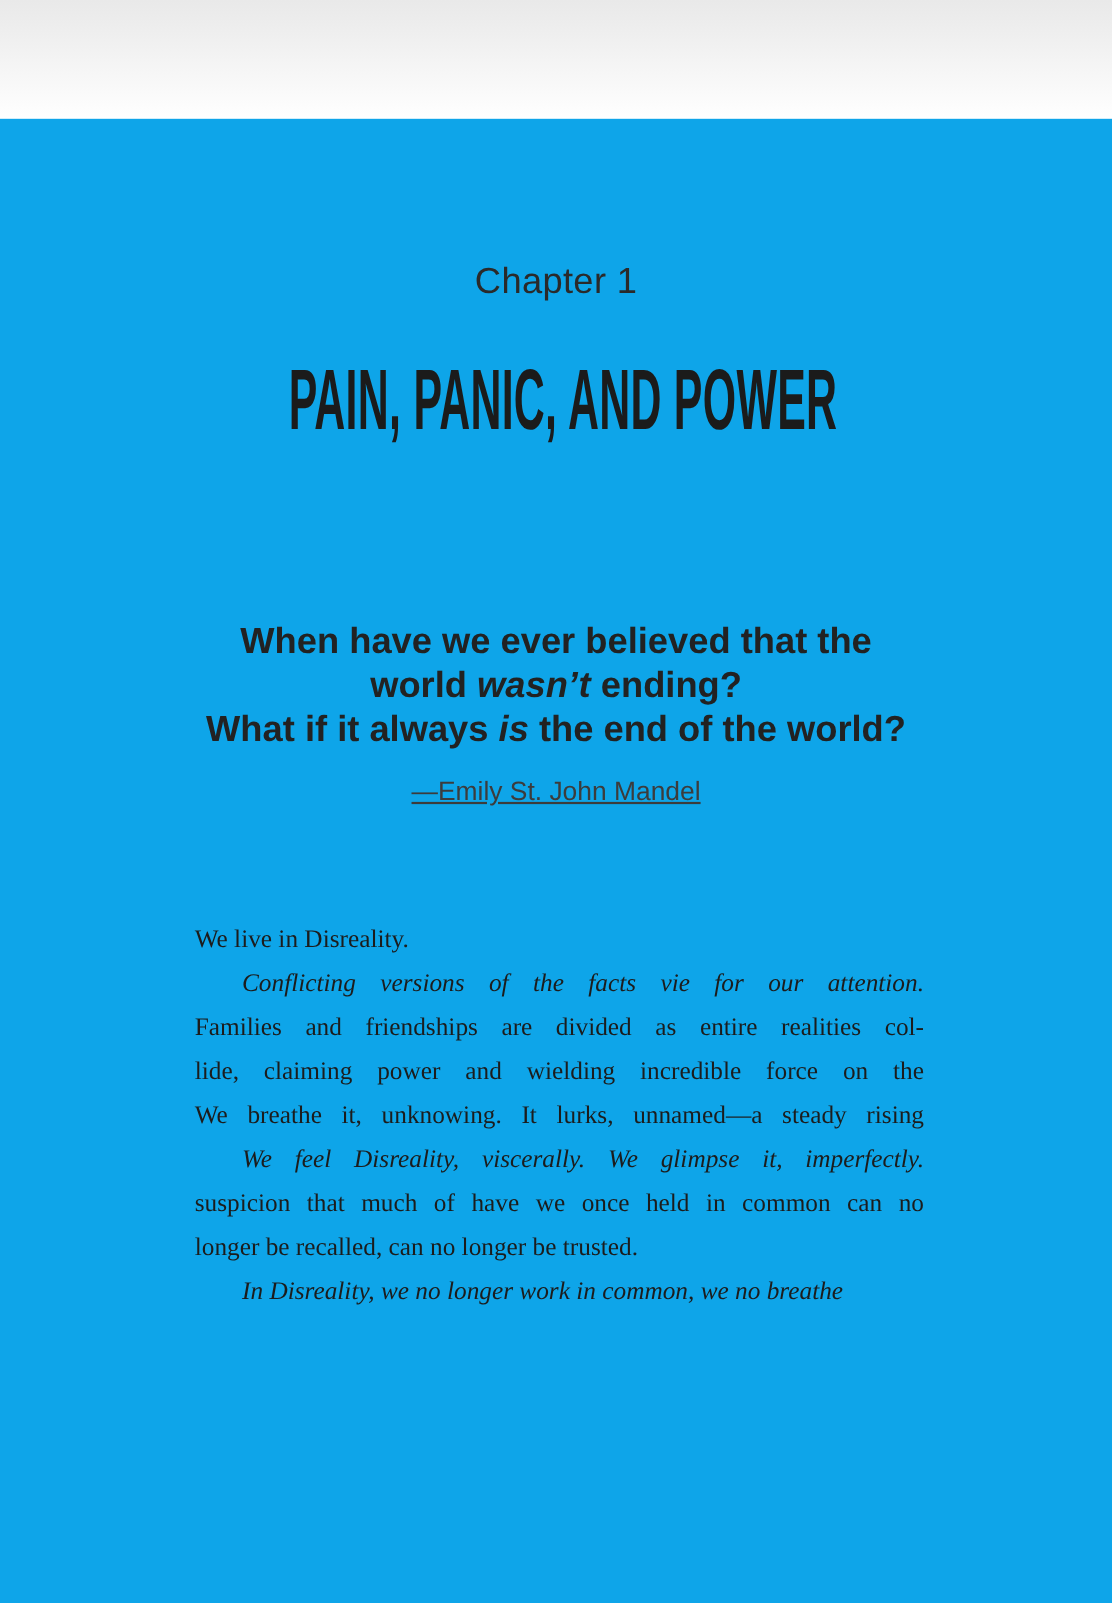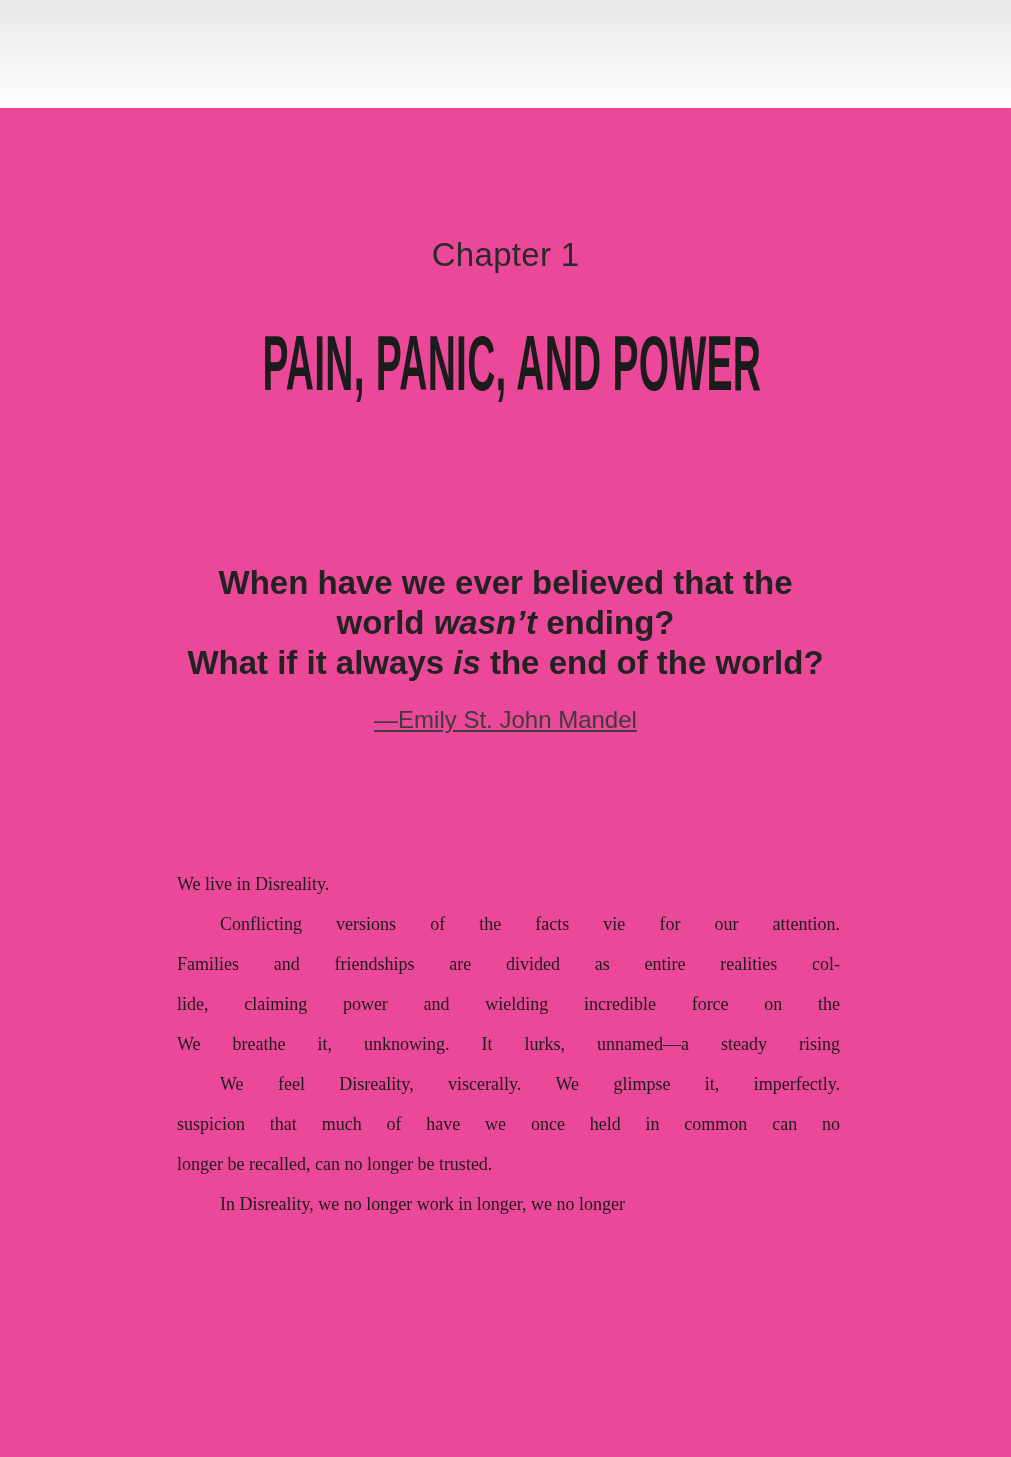--- a/index.html
+++ b/index.html
@@ -4,21 +4,21 @@
 <style>
   html, body {
     margin: 0;
     padding: 0;
     background: #ffffff;
   }
   .page {
     position: relative;
     width: 1011px;
     height: 1457px;
-    background: #ec4899;
+    background: #0ea5e9;
     overflow: hidden;
     font-family: "Liberation Sans", sans-serif;
   }
   .top-gradient {
     position: absolute;
     top: 0; left: 0; right: 0;
     height: 108px;
     background: linear-gradient(to bottom, #e9e9e9 0%, #efefef 30%, #f6f6f6 60%, #fdfdfd 92%, #ffffff 100%);
   }
   .chapter-label {
@@ -71,37 +71,38 @@
     width: 100%;
     text-align: center;
     font-size: 24px;
     font-weight: 400;
     line-height: 40px;
     color: #3c3c3c;
     text-decoration: underline;
   }
   .body-text {
     position: absolute;
-    top: 864px;
+    top: 834px;
     left: 177px;
     width: 663px;
     font-family: "Liberation Serif", serif;
-    font-size: 18px;
+    font-size: 23px;
     line-height: 40px;
     color: #1c1c1c;
   }
   .body-text .line {
     text-align: left;
   }
   .body-text .line.justified {
     text-align: justify;
     text-align-last: justify;
   }
   .body-text .line.indent {
     padding-left: 43px;
+    font-style: italic;
   }
 </style>
 </head>
 <body>
 
 <div class="page">
 
   <div class="top-gradient"></div>
 
   <div class="chapter-label">Chapter 1</div>
@@ -127,17 +128,17 @@
         <div class="line justified">Families and friendships are divided as entire realities col-</div>
         <div class="line justified">lide, claiming power and wielding incredible force on the</div>
       </div>
       <div>
         <div class="line justified">We breathe it, unknowing. It lurks, unnamed—a steady rising</div>
         <div class="line justified indent">We feel Disreality, viscerally. We glimpse it, imperfectly.</div>
         <div class="line justified">suspicion that much of have we once held in common can no</div>
         <div class="line">longer be recalled, can no longer be trusted.</div>
       </div>
       <div>
-        <div class="line indent">In Disreality, we no longer work in longer, we no longer</div>
+        <div class="line indent">In Disreality, we no longer work in common, we no breathe</div>
       </div>
     </div>
 
 </div>
 
 </body></html>

